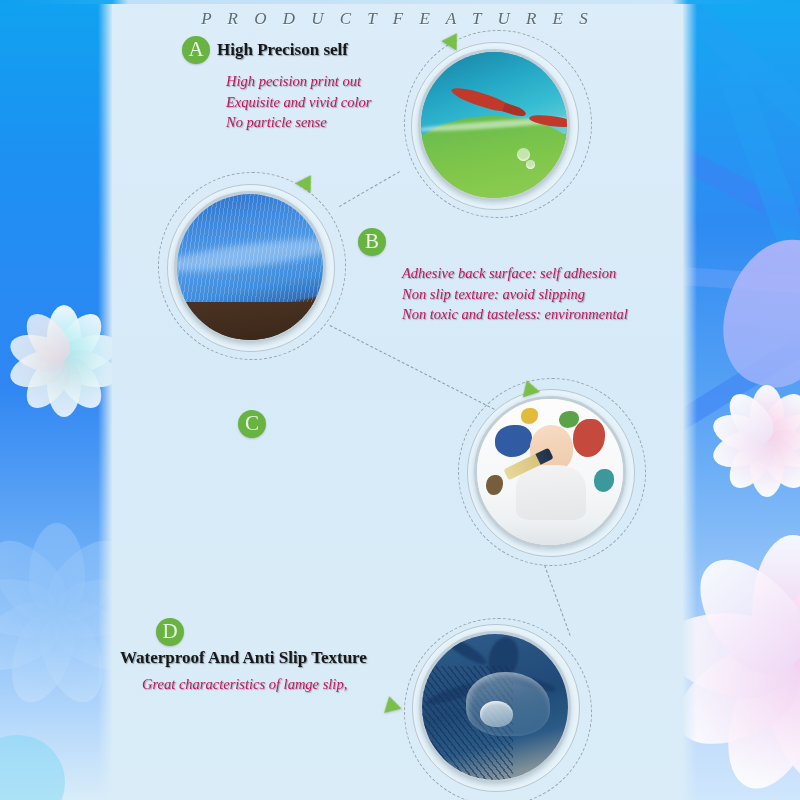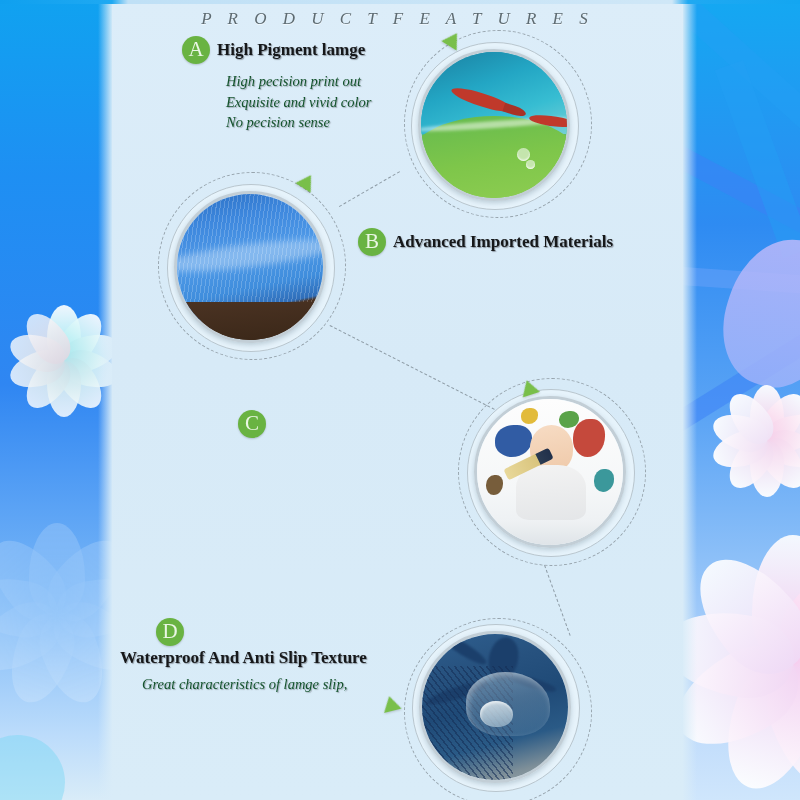--- a/index.html
+++ b/index.html
@@ -56,21 +56,21 @@
     color:#eaf6e4;font-family:"Liberation Serif",serif;font-size:21px;line-height:1;
     padding-bottom:2px;box-sizing:border-box;
     box-shadow:0 1px 2px rgba(0,0,0,.18);
   }
   .feat-title{
     font-family:"Liberation Serif",serif;font-weight:bold;font-size:17px;color:#16181a;
     text-shadow:1px 1px 1px rgba(120,130,140,.75);
   }
   .feat-lines{
     margin-top:7px;font-family:"Liberation Serif",serif;font-style:italic;
-    font-size:14.5px;line-height:1.42;color:#14532d;
+    font-size:14.5px;line-height:1.42;color:#be185d;
     text-shadow:1px 1px 1px rgba(130,140,150,.7);white-space:nowrap;
   }
 
   
   .photo-wrap{position:absolute;z-index:5;}
   .ring-dashed{
     position:absolute;border-radius:50%;
     border:1.4px dashed #97a4ad;
   }
   .ring-outer{
@@ -229,26 +229,26 @@
     <div class="header-title">P R O D U C T   F E A T U R E S</div>
   </div>
 
   <div class="connector" style="left:400px;top:172px;width:70px;transform:rotate(150deg);"></div>
   <div class="connector" style="left:330px;top:325px;width:195px;transform:rotate(27deg);"></div>
   <div class="connector" style="left:545px;top:565px;width:75px;transform:rotate(70deg);"></div>
 
   <div class="feature" style="left:182px;top:36px;">
     <div class="feat-head">
       <div class="badge">A</div>
-      <div class="feat-title">High Pigment lamge</div>
+      <div class="feat-title">High Precison self</div>
     </div>
     <div class="feat-lines" style="margin-left:44px;">
       <div>High pecision print out</div>
       <div>Exquisite and vivid color</div>
-      <div>No pecision sense</div>
+      <div>No particle sense</div>
     </div>
   </div>
 
   <div class="photo-wrap" style="left:404px;top:30px;width:190px;height:190px;">
     <div class="ring-dashed" style="left:0;top:0;width:186px;height:186px;"></div>
     <div class="ring-outer" style="left:7px;top:12px;width:166px;height:166px;"></div>
     <div class="photo" style="left:14px;top:19px;width:152px;height:152px;">
       <div class="photo-inner artA">
         <div class="water"></div>
         <div class="pad"></div>
@@ -258,21 +258,25 @@
         <div class="drop" style="left:66%;top:66%;width:9%;height:9%;"></div>
         <div class="drop" style="left:72%;top:74%;width:6%;height:6%;"></div>
       </div>
     </div>
     <div class="tri" style="left:40px;top:2px;transform:rotate(32deg);"></div>
   </div>
 
   <div class="feature" style="left:358px;top:228px;">
     <div class="feat-head">
       <div class="badge">B</div>
-      <div class="feat-title">Advanced Imported Materials</div>
+    </div>
+    <div class="feat-lines" style="margin-left:44px;">
+      <div>Adhesive back surface: self adhesion</div>
+      <div>Non slip texture: avoid slipping</div>
+      <div>Non toxic and tasteless: environmental</div>
     </div>
   </div>
 
   <div class="photo-wrap" style="left:158px;top:172px;width:190px;height:190px;">
     <div class="ring-dashed" style="left:0;top:0;width:186px;height:186px;"></div>
     <div class="ring-outer" style="left:9px;top:12px;width:166px;height:166px;"></div>
     <div class="photo" style="left:16px;top:19px;width:152px;height:152px;">
       <div class="photo-inner artB">
         <div class="stripes"></div>
         <div class="wave"></div>

